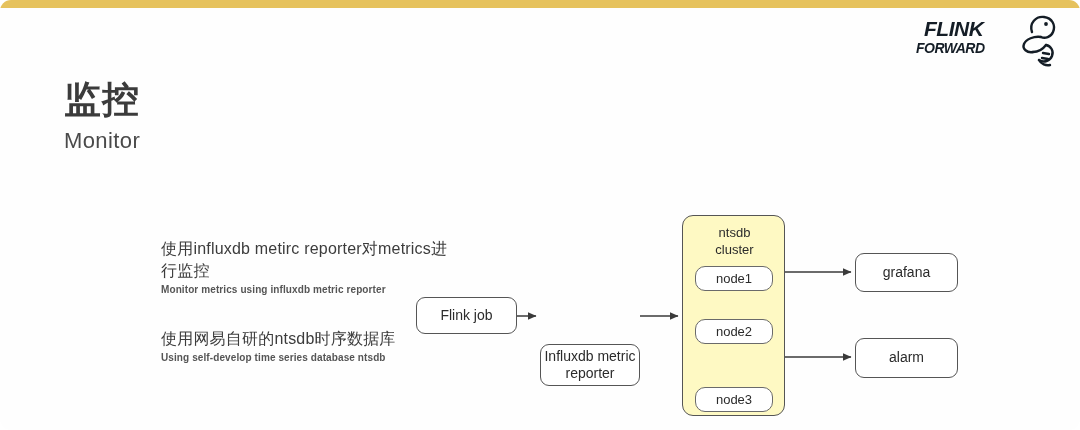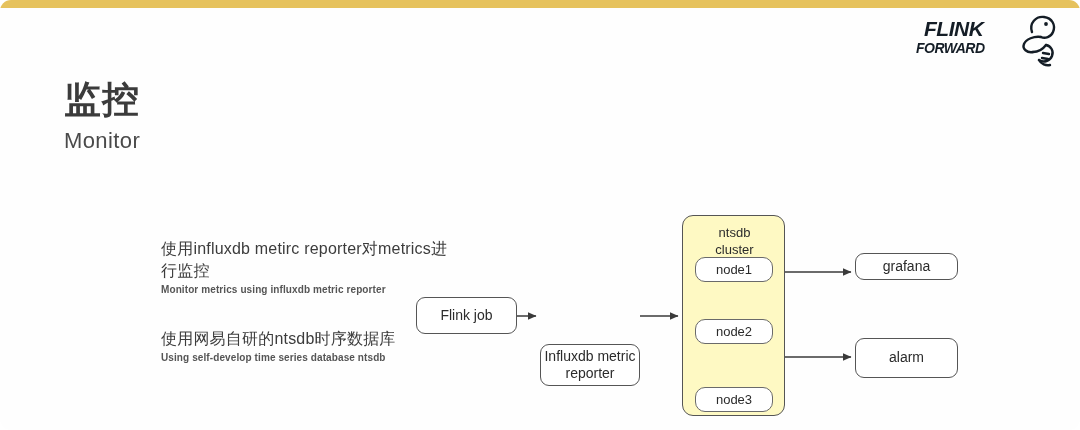--- a/index.html
+++ b/index.html
@@ -124,21 +124,21 @@
     display: flex;
     align-items: center;
     justify-content: center;
     text-align: center;
     font-size: 14px;
     color: #2b2b2b;
     line-height: 1.22;
   }
   .node-flinkjob { left: 416px; top: 297px; width: 101px; height: 37px; }
   .node-reporter { left: 540px; top: 296px; width: 100px; height: 42px; margin-top: 48px; }
-  .node-grafana  { left: 855px; top: 253px; width: 103px; height: 27px; }
+  .node-grafana  { left: 855px; top: 253px; width: 103px; height: 39px; }
   .node-alarm    { left: 855px; top: 338px; width: 103px; height: 40px; }
 
   .cluster {
     position: absolute;
     left: 682px;
     top: 215px;
     width: 103px;
     height: 201px;
     box-sizing: border-box;
     border: 1px solid #555555;
@@ -163,21 +163,21 @@
     height: 25px;
     border: 1px solid #6a6a6a;
     border-radius: 10px;
     background: #ffffff;
     display: flex;
     align-items: center;
     justify-content: center;
     font-size: 13px;
     color: #2b2b2b;
   }
-  .node-1 { top: 41px; text-align: center; }
+  .node-1 { top: 50px; text-align: center; }
   .node-2 { top: 103px; }
   .node-3 { top: 171px; }
 
   .arrow-svg {
     position: absolute;
     left: 0;
     top: 0;
     width: 1080px;
     height: 430px;
     pointer-events: none;

